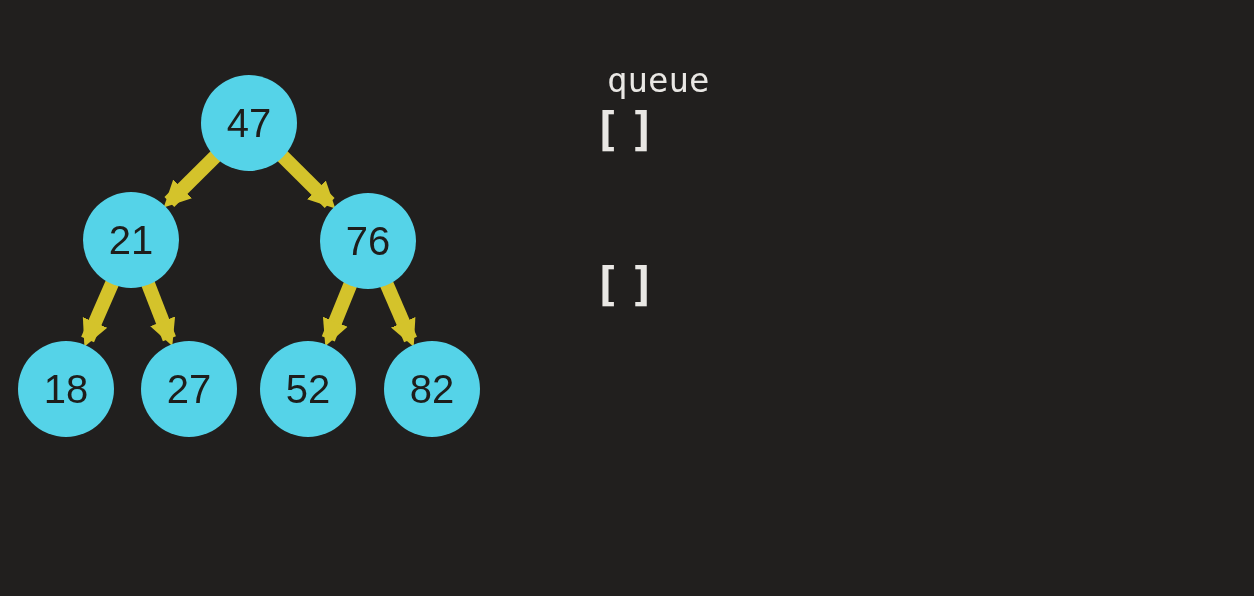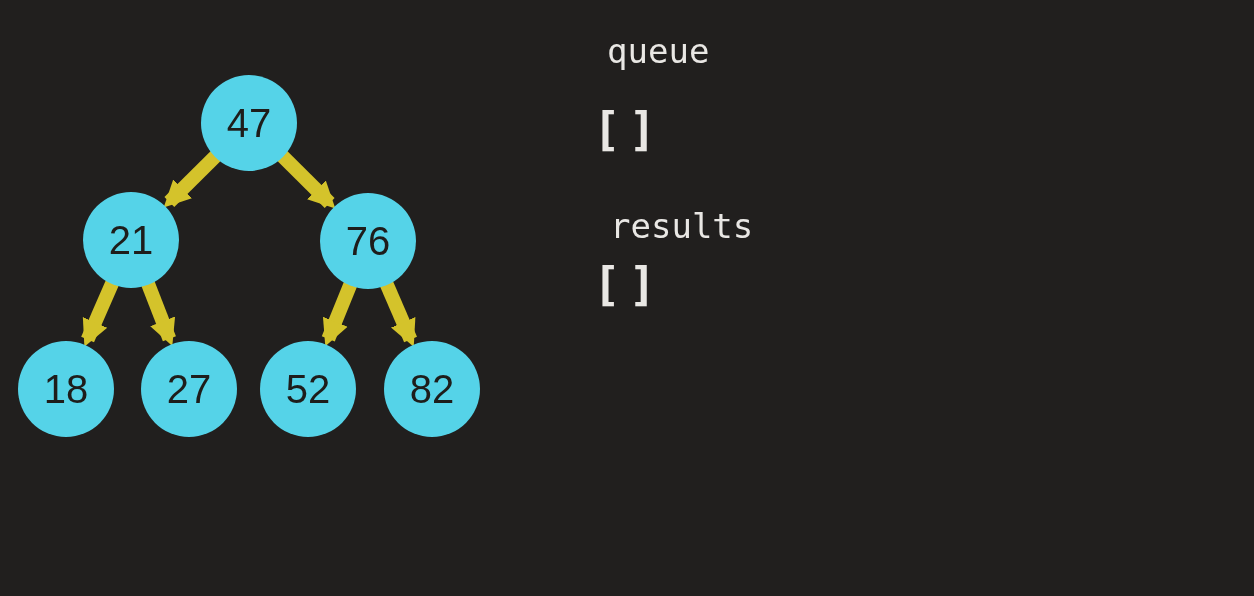--- a/index.html
+++ b/index.html
@@ -32,21 +32,21 @@
   .panel-value {
     position: absolute;
     font-family: "DejaVu Sans Mono", monospace;
     font-size: 46px;
     font-weight: bold;
     line-height: 1;
     letter-spacing: -10px;
     color: #E9E7E4;
     white-space: pre;
   }
-  #queue-label   { left: 607px; top: 34px;  }
+  #queue-label   { left: 607px; top: 63px;  }
   #queue-value   { left: 593px; top: 106px; }
   #results-label { left: 610px; top: 209px; }
   #results-value { left: 593px; top: 261px; }
   .tree-node-value {
     font-family: "Liberation Sans", sans-serif;
     font-size: 40px;
   }
 </style>
 </head>
 <body>
@@ -92,17 +92,16 @@
       <g>
         <circle cx="432" cy="389" r="48" fill="#55D3E8"></circle>
         <text x="432" y="389" dy="0.35em" text-anchor="middle" fill="#1E1D1B" class="tree-node-value">82</text>
       </g>
     </svg>
 
   <div class="panel-label" id="queue-label" style="color: rgb(233, 231, 228);">queue</div>
 
   <div class="panel-value" id="queue-value" style="color: rgb(233, 231, 228);">[ ]</div>
 
-  <div class="panel-label" id="results-label" style="color: rgb(233, 231, 228);">results</div>
 
   <div class="panel-value" id="results-value" style="color: rgb(233, 231, 228);">[ ]</div>
 
 </div>
 
 </body></html>

